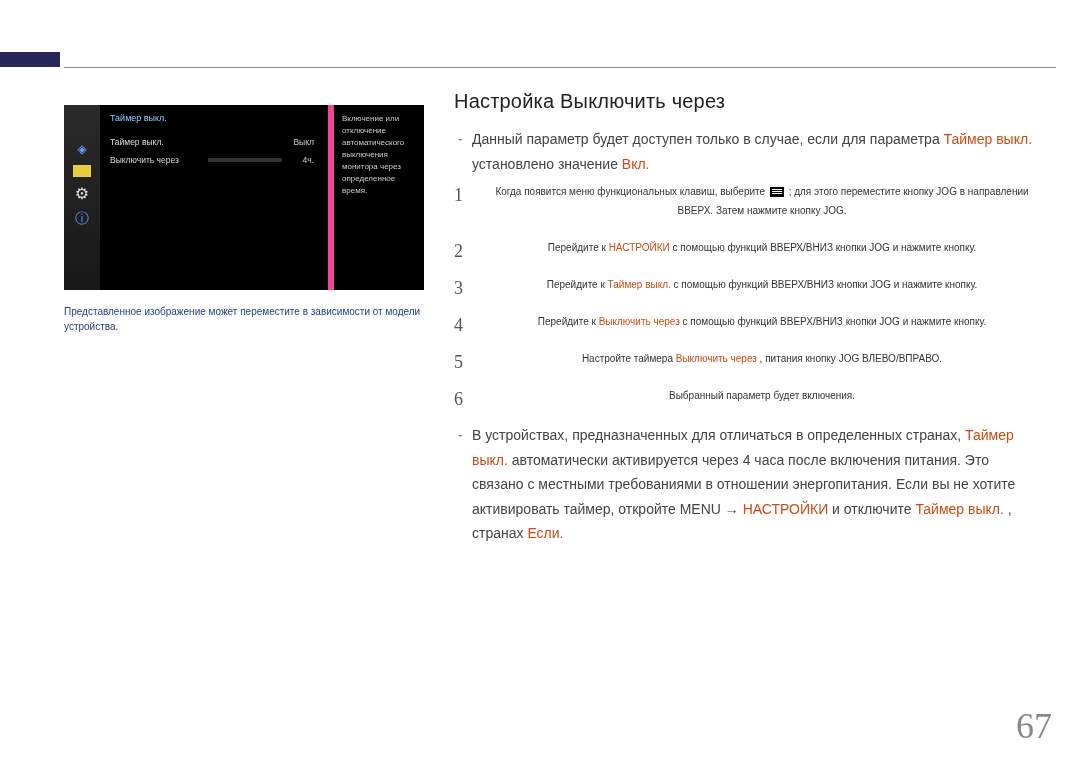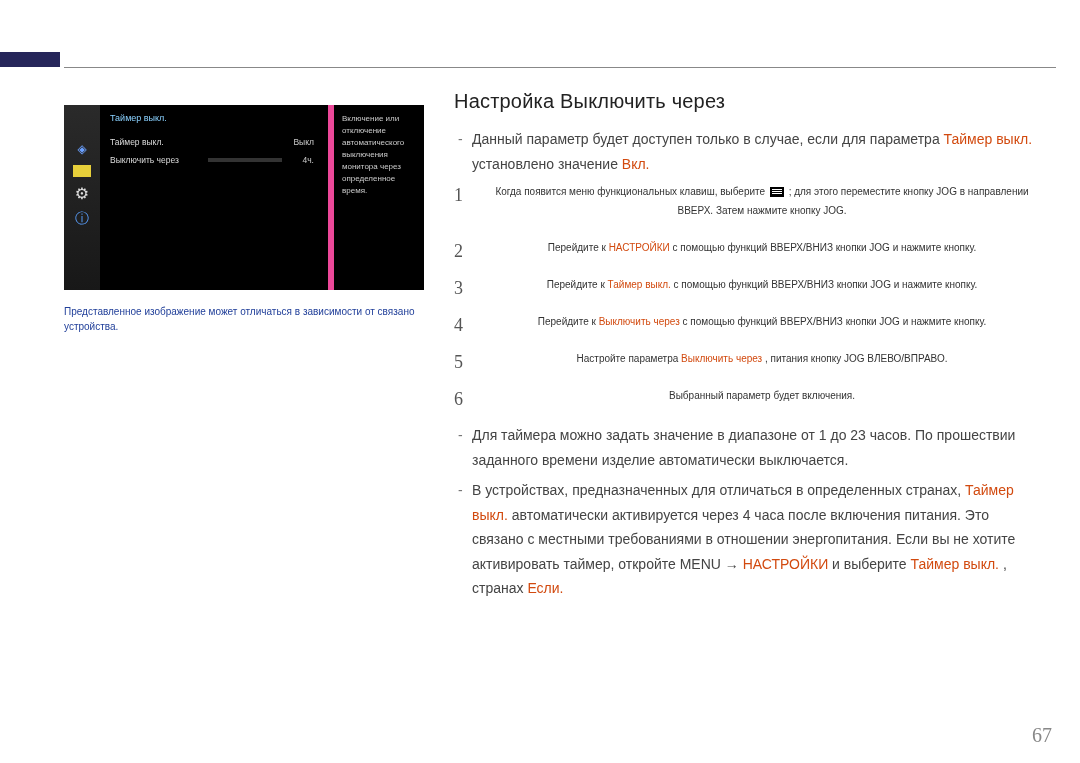--- a/index.html
+++ b/index.html
@@ -158,21 +158,21 @@
     left: 2px; right: 2px; top: 2px;
     height: 1px; background: #fff;
     box-shadow: 0 2px 0 #fff, 0 4px 0 #fff;
   }
   .footnotes { margin-top: 4px; }
   .page-num {
     position: absolute;
     right: 28px;
     bottom: 16px;
     font-family: Georgia, 'Times New Roman', serif;
-    font-size: 20px;
+    font-size: 36px;
     color: #888;
   }
 </style>
 </head>
 <body>
 
 <div class="top-indent"></div>
 <div class="top-divider"></div>
 
 <div class="left-col">
@@ -193,21 +193,21 @@
         <span class="val">Выкл</span>
       </div>
       <div class="osd-row">
         <span>Выключить через</span>
         <span class="osd-bar"><span class="fill"></span></span>
         <span class="val">4ч.</span>
       </div>
     </div>
     <div class="osd-desc">Включение или отключение автоматического выключения монитора через определенное время.</div>
   </div>
-  <p class="caption">Представленное изображение может отличаться в зависимости от связано устройства.</p>
+  <p class="caption">Представленное изображение может переместите в зависимости от модели устройства.</p>
 </div>
 
 <div class="right-col">
   <h2 class="page-title">Настройка Выключить через</h2>
 
   <ul class="note-list">
     <li>
       <span>Данный параметр будет доступен только в случае, если для параметра </span>
       <span class="hl">Таймер выкл.</span>
       <span> установлено значение </span>
@@ -230,37 +230,36 @@
       <span>Перейдите к </span>
       <span class="hl">Таймер выкл.</span>
       <span> с помощью функций ВВЕРХ/ВНИЗ кнопки JOG и нажмите кнопку.</span>
     </li>
     <li>
       <span>Перейдите к </span>
       <span class="hl">Выключить через</span>
       <span> с помощью функций ВВЕРХ/ВНИЗ кнопки JOG и нажмите кнопку.</span>
     </li>
     <li>
-      <span>Настройте параметра </span>
+      <span>Настройте таймера </span>
       <span class="hl">Выключить через</span>
       <span>, питания кнопку JOG ВЛЕВО/ВПРАВО.</span>
     </li>
     <li>
       <span>Выбранный параметр будет включения.</span>
     </li>
   </ol>
 
   <ul class="footnote-list footnotes">
-    <li>Для таймера можно задать значение в диапазоне от 1 до 23 часов. По прошествии заданного времени изделие автоматически выключается.</li>
     <li>
       <span>В устройствах, предназначенных для отличаться в определенных странах, </span>
       <span class="hl">Таймер выкл.</span>
       <span> автоматически активируется через 4 часа после включения питания. Это связано с местными требованиями в отношении энергопитания. Если вы не хотите активировать таймер, откройте MENU → </span>
       <span class="hl">НАСТРОЙКИ</span>
-      <span> и выберите </span>
+      <span> и отключите </span>
       <span class="hl">Таймер выкл.</span>
       <span>, странах </span>
       <span class="hl">Если.</span>
       <span></span>
     </li>
   </ul>
 </div>
 
 <div class="page-num">67</div>
 

